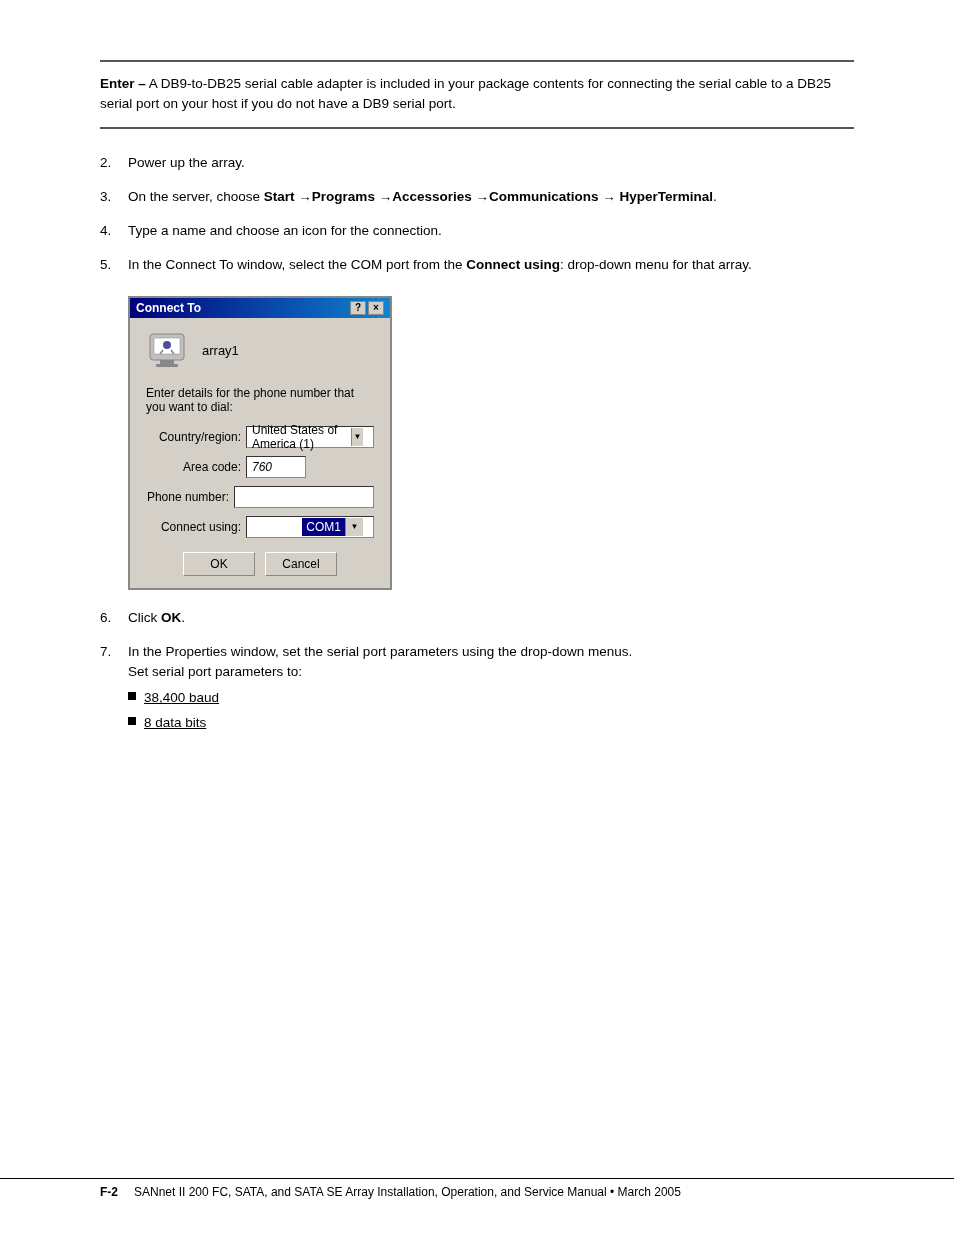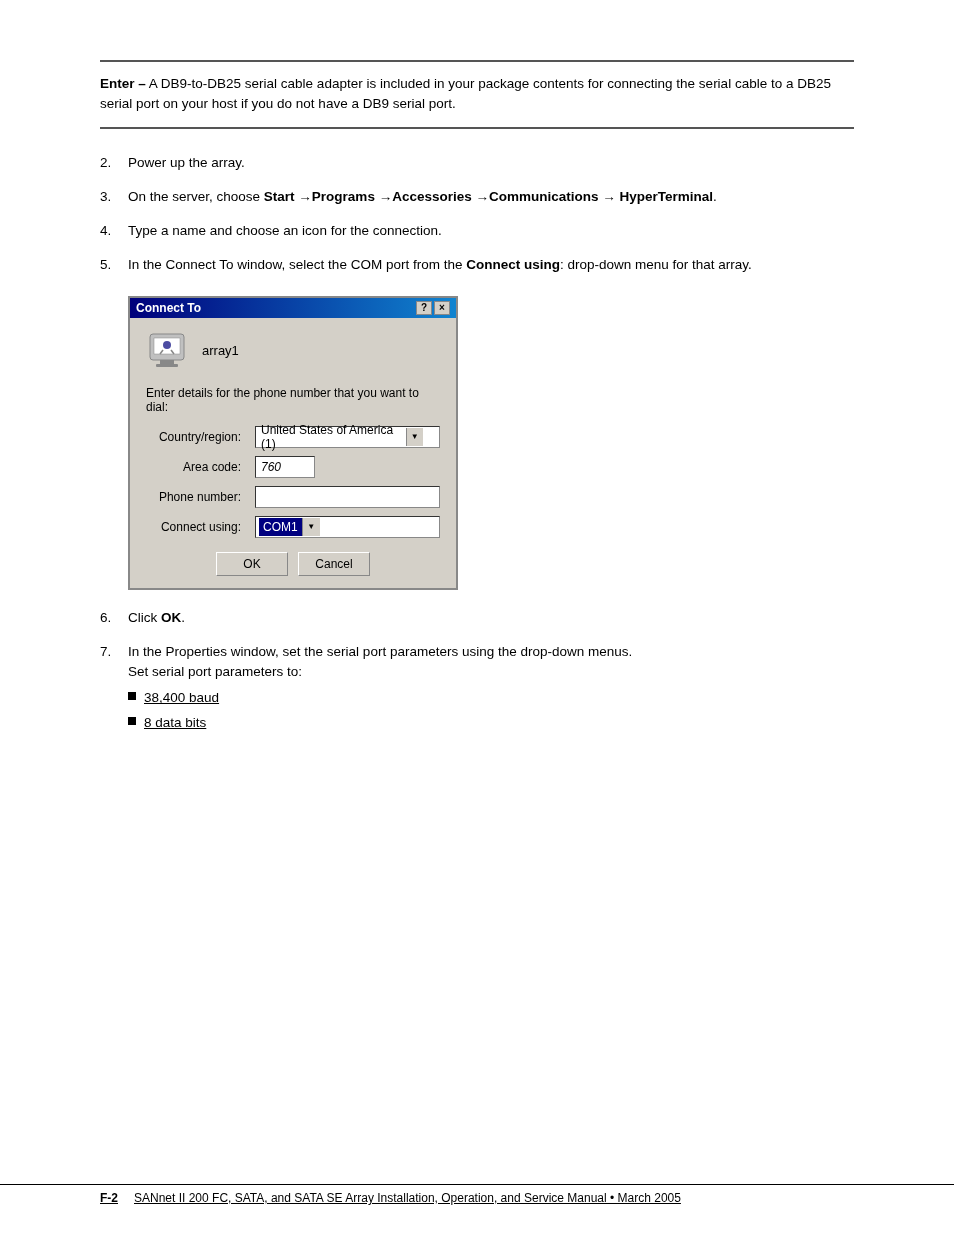--- a/index.html
+++ b/index.html
@@ -55,21 +55,21 @@
     }
 
     
     .dialog-wrapper {
       margin: 18px 0 18px 28px;
     }
 
     .dialog {
       border: 2px solid #888;
       background: #e5e5e5;
-      width: 330px;
+      width: 264px;
       font-family: 'Arial', sans-serif;
       font-size: 12px;
     }
 
     .dialog-titlebar {
       background: linear-gradient(to right, #00007b, #1084d0);
       color: #fff;
       padding: 3px 6px;
       display: flex;
       justify-content: space-between;
@@ -132,40 +132,40 @@
     .dialog-field {
       display: flex;
       align-items: center;
       margin-bottom: 8px;
     }
 
     .dialog-label {
       width: 95px;
       font-size: 12px;
       text-align: right;
-      margin-right: 14px;
+      margin-right: 5px;
     }
 
     .dialog-input {
       flex: 1;
       height: 22px;
       border: 1px inset #888;
       background: #fff;
       padding: 1px 3px;
       font-size: 12px;
       display: flex;
       align-items: center;
       color: #000;
     }
 
     .dialog-input.with-dropdown {
       display: flex;
-      justify-content: flex-start;
-      align-items: center;
-      padding-right: 16px;
+      justify-content: flex-end;
+      align-items: center;
+      padding-right: 10px;
     }
 
     .dropdown-arrow {
       width: 18px;
       height: 100%;
       background: #d4d0c8;
       border-left: 1px solid #888;
       display: flex;
       align-items: center;
       justify-content: center;
@@ -217,30 +217,29 @@
       height: 8px;
       background: #000;
       margin-right: 8px;
       margin-top: 4px;
       flex-shrink: 0;
     }
 
     
     .footer {
       position: absolute;
-      bottom: 30px;
+      bottom: 36px;
       left: 0;
       right: 0;
       border-top: 1px solid #000;
       padding: 6px 100px 0 100px;
       display: flex;
       align-items: center;
       font-size: 12px;
       gap: 16px;
-      text-decoration: underline;
     }
 
     .footer-label {
       font-weight: bold;
       white-space: nowrap;
     }
 
     .footer-title {
       font-size: 12px;
     }

